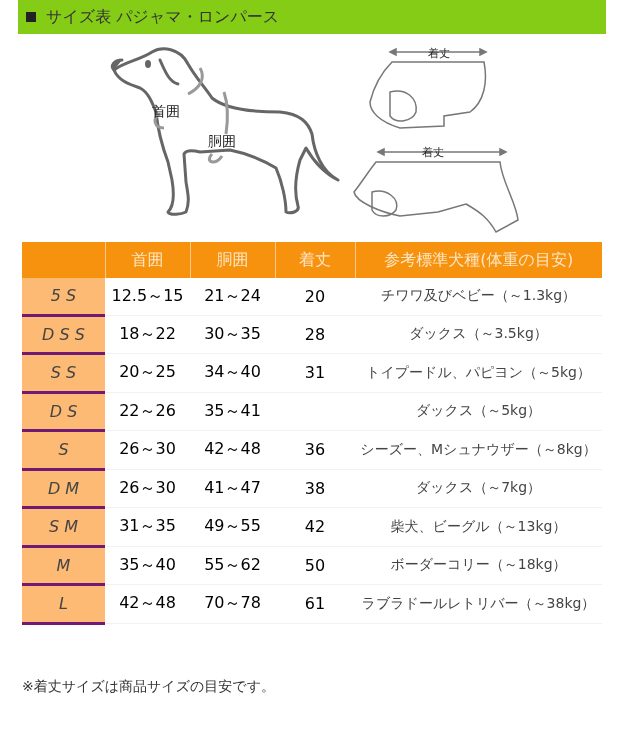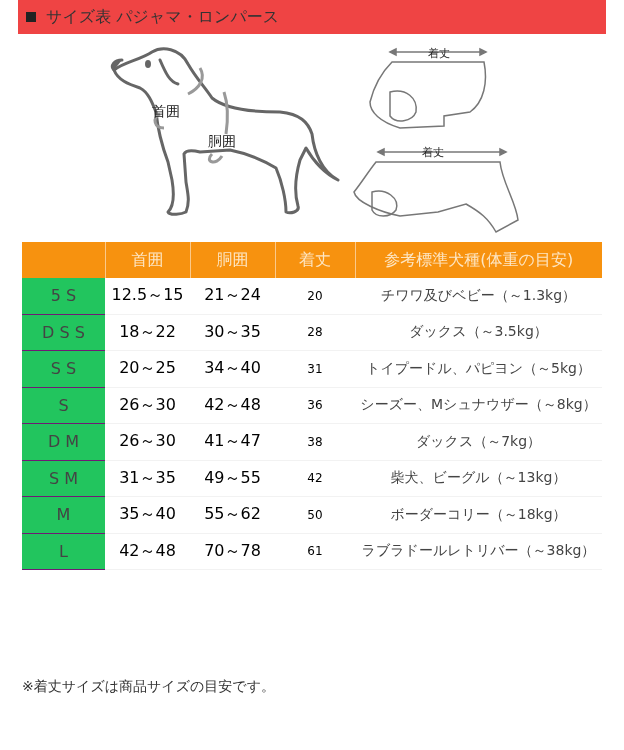--- a/index.html
+++ b/index.html
@@ -1,27 +1,27 @@
 <!DOCTYPE html>
 <html><head>
 <meta charset="utf-8">
 <style>
   html,body{margin:0;padding:0;background:#fff;}
   body{width:624px;height:750px;position:relative;overflow:hidden;font-family:"DejaVu Sans","Liberation Sans",sans-serif;color:#333;}
-  .title-bar{position:absolute;left:18px;top:0;width:588px;height:34px;background:#ef4444;display:flex;align-items:center;}
+  .title-bar{position:absolute;left:18px;top:0;width:588px;height:34px;background:#84cc16;display:flex;align-items:center;}
   .title-bar .sq{width:10px;height:10px;background:#222;margin-left:8px;margin-right:10px;}
   .title-bar .t{font-size:16px;color:#333;}
   .illust{position:absolute;left:100px;top:42px;width:460px;height:196px;}
   table.size{position:absolute;left:22px;top:242px;border-collapse:collapse;width:580px;table-layout:fixed;}
   table.size th{background:#f7920f;color:#fde6c4;font-weight:normal;font-size:16px;height:36px;border-right:1px solid #fbc98a;text-align:center;padding:0;}
   table.size th:last-child{border-right:none;margin-left:36px;}
   table.size td{height:35.5px;font-size:16px;text-align:center;padding:0;border-bottom:1px solid #f2f2f2;color:#000000;}
-  table.size td.sz{background:#22c55e;border-bottom:1px solid #701a75;color:#444;font-size:16px;}
+  table.size td.sz{background:#fdba74;border-bottom:3px solid #701a75;color:#444;font-size:16px;font-style:italic;}
   table.size td.br{font-size:14px;color:#444;}
-  table.size td.ln{font-size:12px;}
+  table.size td.ln{font-size:16px;}
   .notes{position:absolute;left:22px;top:676px;font-size:14px;color:#333;line-height:21px;}
 </style>
 </head>
 <body>
 
 <div class="title-bar">
   <span class="sq"></span>
   <span class="t">サイズ表 パジャマ・ロンパース</span>
 </div>
 
@@ -91,20 +91,27 @@
         <td class="br">ダックス（～3.5kg）</td>
       </tr>
     <tr>
         <td class="sz">S S</td>
         <td>20～25</td>
         <td>34～40</td>
         <td class="ln">31</td>
         <td class="br">トイプードル、パピヨン（～5kg）</td>
       </tr>
     <tr>
+        <td class="sz">D S</td>
+        <td>22～26</td>
+        <td>35～41</td>
+        <td class="ln"></td>
+        <td class="br">ダックス（～5kg）</td>
+      </tr>
+    <tr>
         <td class="sz">S</td>
         <td>26～30</td>
         <td>42～48</td>
         <td class="ln">36</td>
         <td class="br">シーズー、Mシュナウザー（～8kg）</td>
       </tr>
     <tr>
         <td class="sz">D M</td>
         <td>26～30</td>
         <td>41～47</td>

